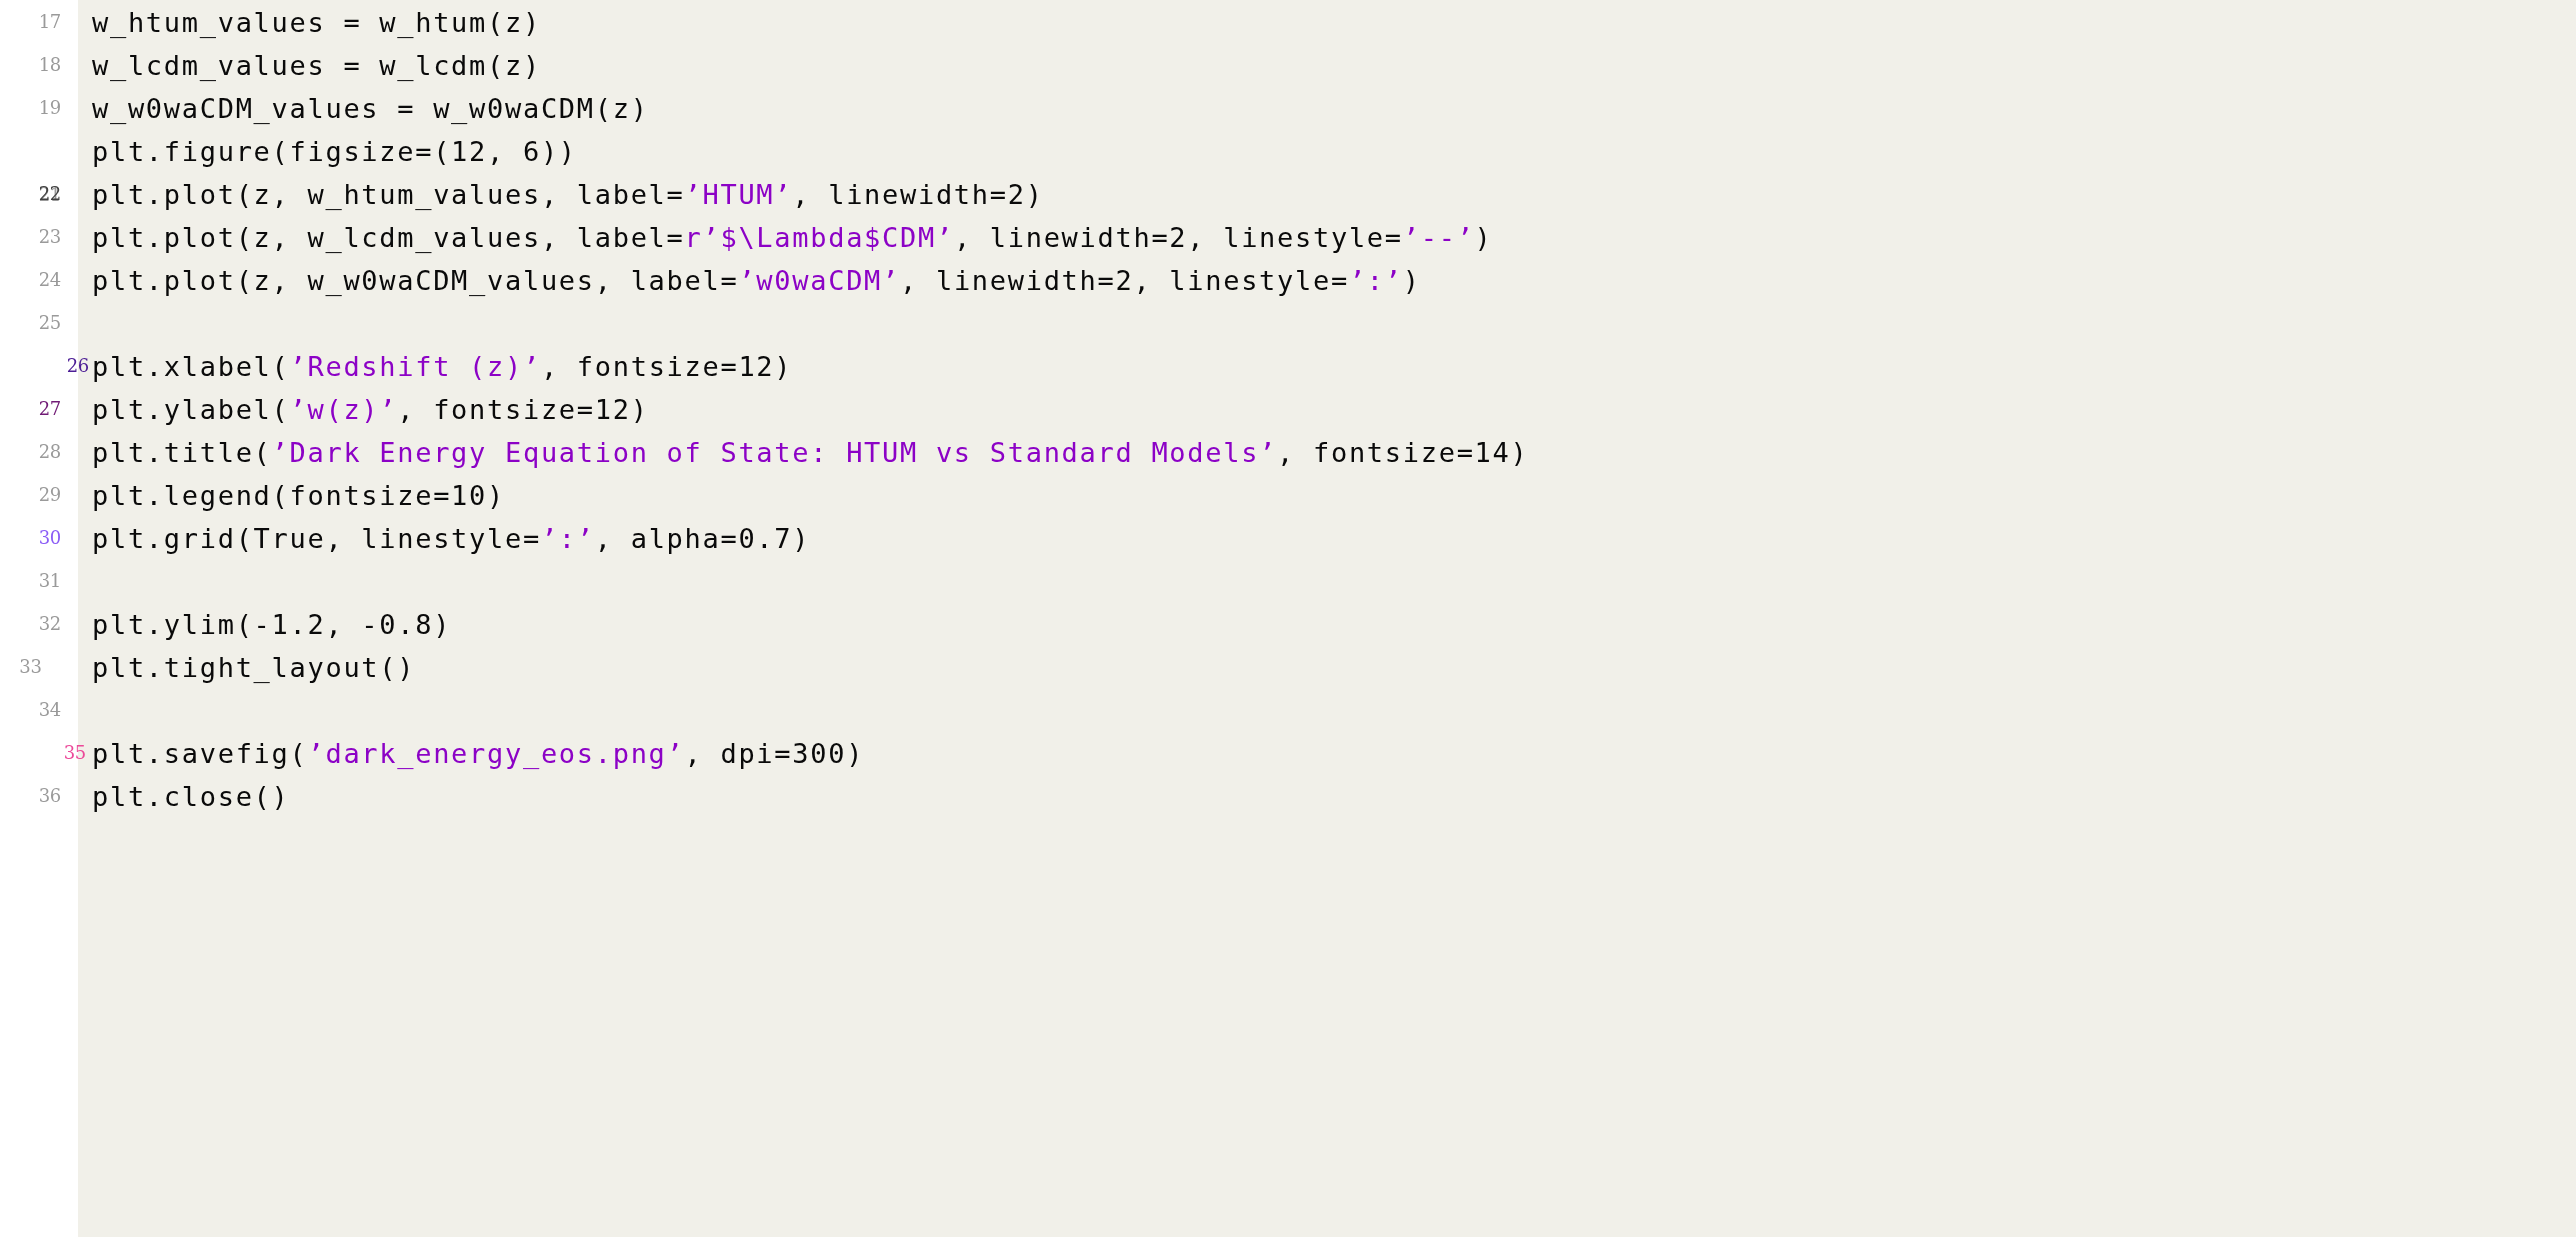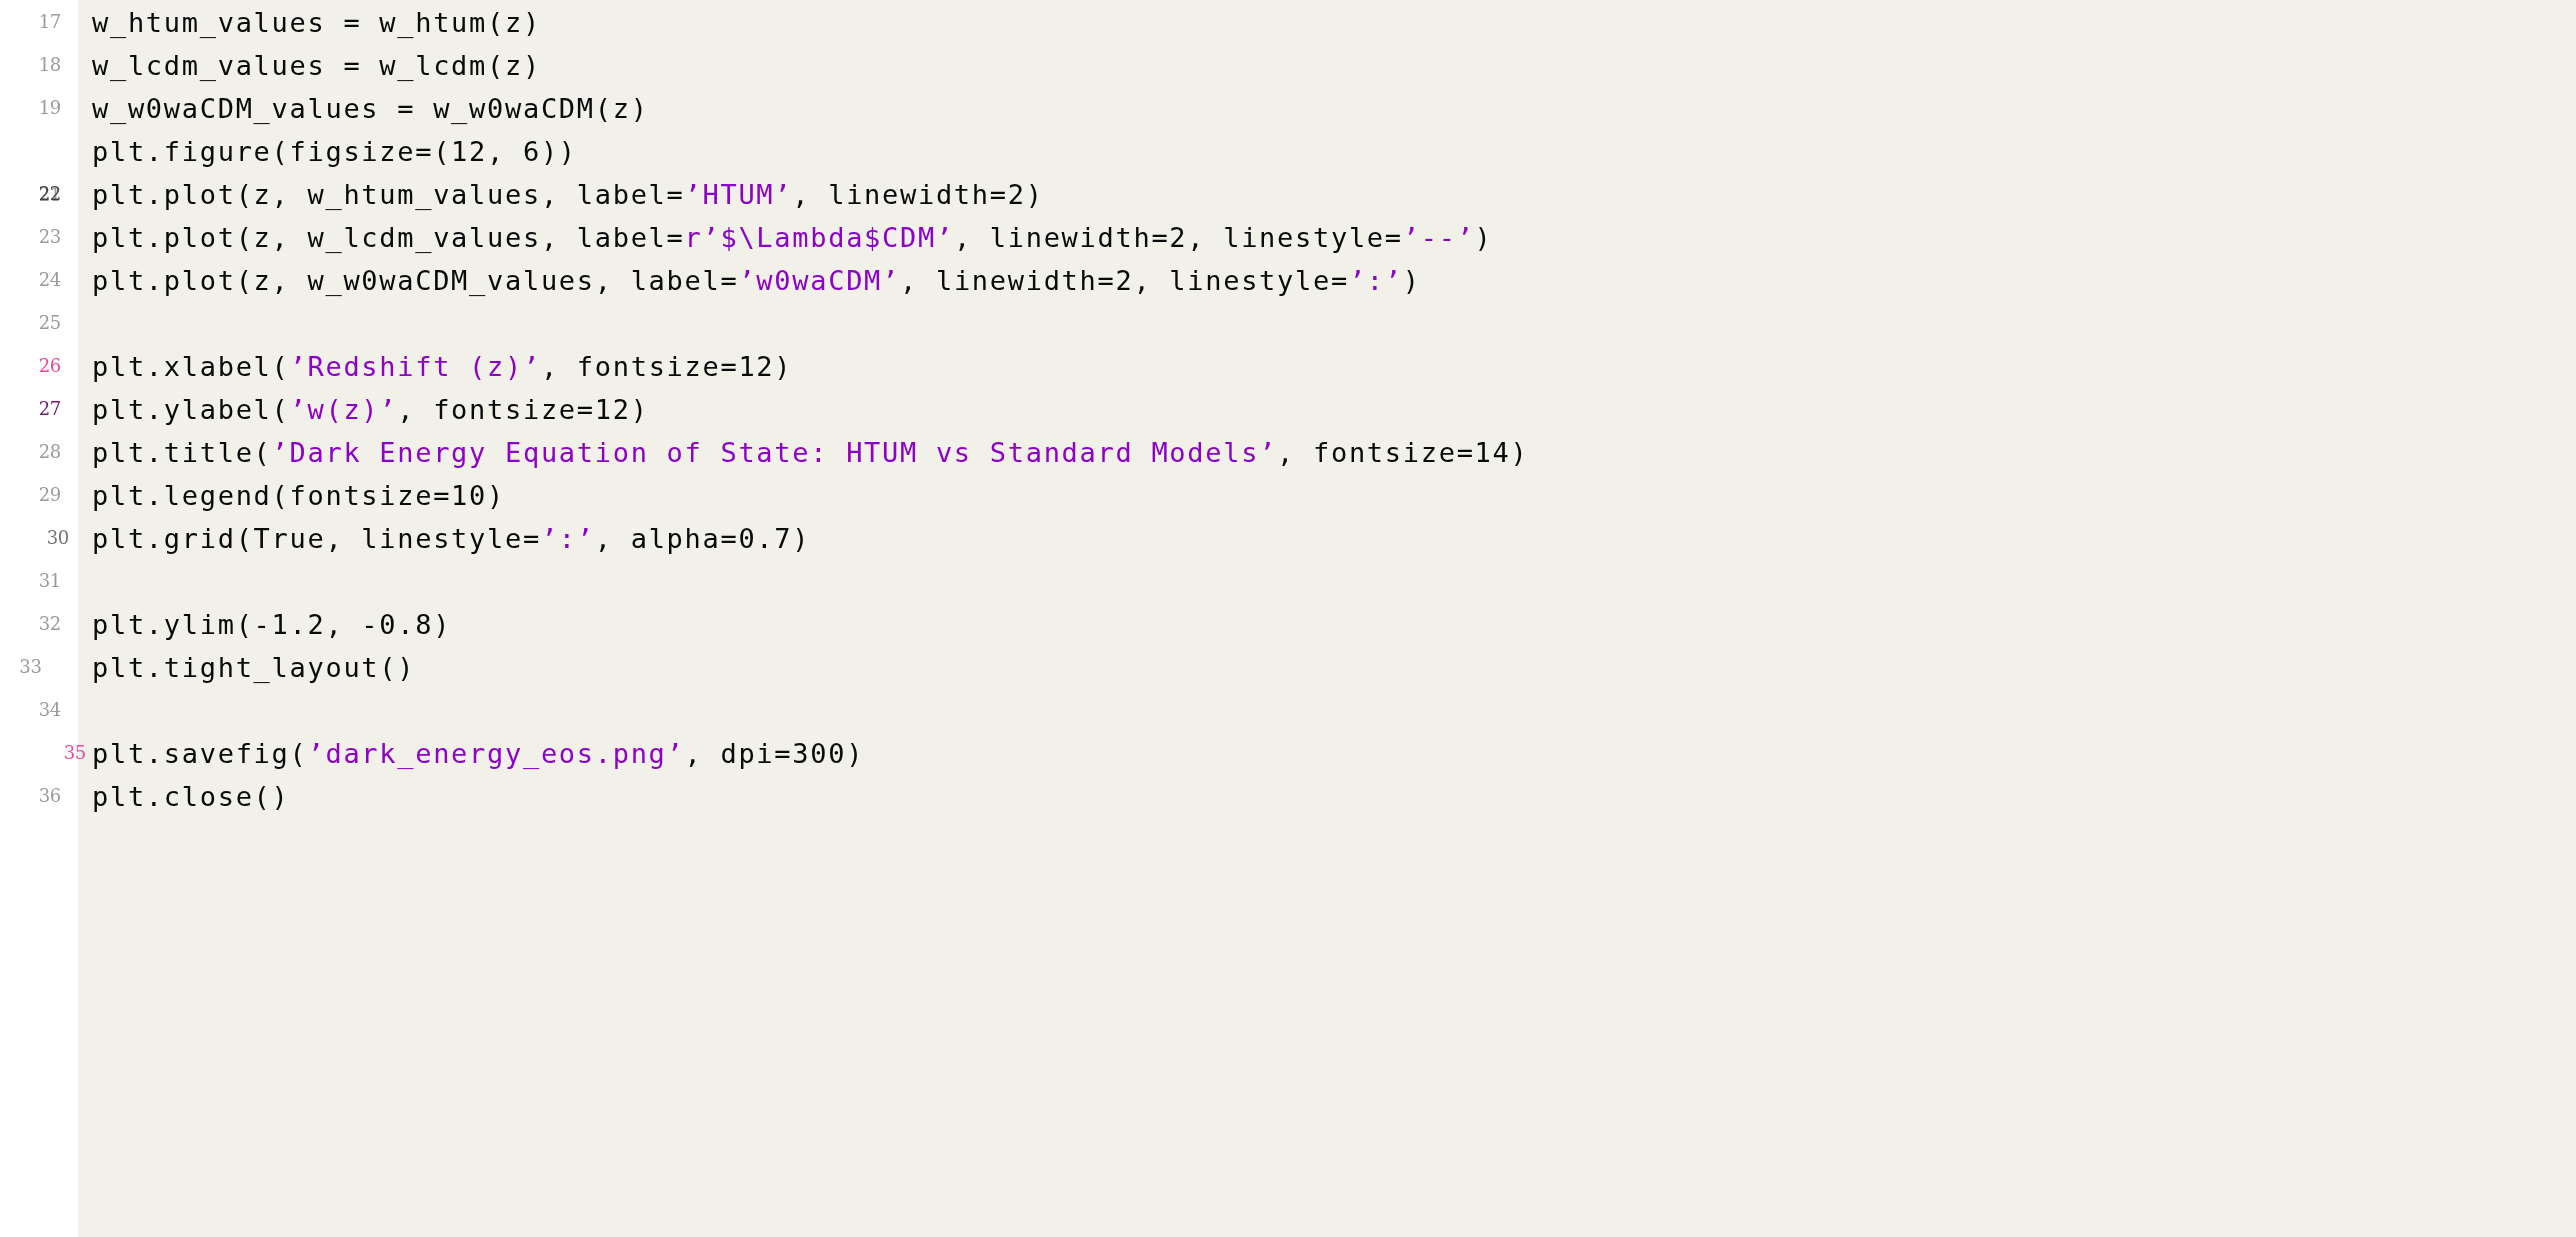--- a/index.html
+++ b/index.html
@@ -94,25 +94,25 @@
   <div id="code-panel" style="background: rgb(241, 240, 233);"></div>
   <div id="rows">
       <div class="code-row"><span class="line-no" style="color: rgb(154, 154, 154);">17</span><span class="line-code"><span class="tok-plain" style="color: rgb(10, 10, 10);">w_htum_values = w_htum(z)</span></span></div>
       <div class="code-row"><span class="line-no" style="color: rgb(154, 154, 154);">18</span><span class="line-code"><span class="tok-plain" style="color: rgb(10, 10, 10);">w_lcdm_values = w_lcdm(z)</span></span></div>
       <div class="code-row"><span class="line-no" style="color: rgb(154, 154, 154);">19</span><span class="line-code"><span class="tok-plain" style="color: rgb(10, 10, 10);">w_w0waCDM_values = w_w0waCDM(z)</span></span></div>
       <div class="code-row"><span class="line-no" style="color: rgb(154, 154, 154); margin-top: 44px;">21</span><span class="line-code"><span class="tok-plain" style="color: rgb(10, 10, 10);">plt.figure(figsize=(12, 6))</span></span></div>
       <div class="code-row"><span class="line-no" style="color: #404040;">22</span><span class="line-code"><span class="tok-plain" style="color: rgb(10, 10, 10);">plt.plot(z, w_htum_values, label=</span><span class="tok-str" style="color: rgb(140, 2, 198);">’HTUM’</span><span class="tok-plain" style="color: rgb(10, 10, 10);">, linewidth=2)</span></span></div>
       <div class="code-row"><span class="line-no" style="color: rgb(154, 154, 154);">23</span><span class="line-code"><span class="tok-plain" style="color: rgb(10, 10, 10);">plt.plot(z, w_lcdm_values, label=</span><span class="tok-str" style="color: rgb(140, 2, 198);">r’$\Lambda$CDM’</span><span class="tok-plain" style="color: rgb(10, 10, 10);">, linewidth=2, linestyle=</span><span class="tok-str" style="color: rgb(140, 2, 198);">’--’</span><span class="tok-plain" style="color: rgb(10, 10, 10);">)</span></span></div>
       <div class="code-row"><span class="line-no" style="color: rgb(154, 154, 154);">24</span><span class="line-code"><span class="tok-plain" style="color: rgb(10, 10, 10);">plt.plot(z, w_w0waCDM_values, label=</span><span class="tok-str" style="color: rgb(140, 2, 198);">’w0waCDM’</span><span class="tok-plain" style="color: rgb(10, 10, 10);">, linewidth=2, linestyle=</span><span class="tok-str" style="color: rgb(140, 2, 198);">’:’</span><span class="tok-plain" style="color: rgb(10, 10, 10);">)</span></span></div>
       <div class="code-row"><span class="line-no" style="color: rgb(154, 154, 154);">25</span><span class="line-code"></span></div>
-      <div class="code-row"><span class="line-no" style="color: #ec4899;">26</span><span class="line-code"><span class="tok-plain" style="color: rgb(10, 10, 10);">plt.xlabel(</span><span class="tok-str" style="color: rgb(140, 2, 198);">’Redshift (z)’</span><span class="tok-plain" style="color: rgb(10, 10, 10);">, fontsize=12)</span></span></div>
+      <div class="code-row"><span class="line-no" style="color: #4c1d95; padding-left: 28px;">26</span><span class="line-code"><span class="tok-plain" style="color: rgb(10, 10, 10);">plt.xlabel(</span><span class="tok-str" style="color: rgb(140, 2, 198);">’Redshift (z)’</span><span class="tok-plain" style="color: rgb(10, 10, 10);">, fontsize=12)</span></span></div>
       <div class="code-row"><span class="line-no" style="color: #701a75;">27</span><span class="line-code"><span class="tok-plain" style="color: rgb(10, 10, 10);">plt.ylabel(</span><span class="tok-str" style="color: rgb(140, 2, 198);">’w(z)’</span><span class="tok-plain" style="color: rgb(10, 10, 10);">, fontsize=12)</span></span></div>
       <div class="code-row"><span class="line-no" style="color: rgb(154, 154, 154);">28</span><span class="line-code"><span class="tok-plain" style="color: rgb(10, 10, 10);">plt.title(</span><span class="tok-str" style="color: rgb(140, 2, 198);">’Dark Energy Equation of State: HTUM vs Standard Models’</span><span class="tok-plain" style="color: rgb(10, 10, 10);">, fontsize=14)</span></span></div>
       <div class="code-row"><span class="line-no" style="color: rgb(154, 154, 154); text-align: right;">29</span><span class="line-code"><span class="tok-plain" style="color: rgb(10, 10, 10);">plt.legend(fontsize=10)</span></span></div>
-      <div class="code-row"><span class="line-no" style="color: #737373; margin-left: 8px;">30</span><span class="line-code"><span class="tok-plain" style="color: rgb(10, 10, 10);">plt.grid(True, linestyle=</span><span class="tok-str" style="color: rgb(140, 2, 198);">’:’</span><span class="tok-plain" style="color: rgb(10, 10, 10);">, alpha=0.7)</span></span></div>
+      <div class="code-row"><span class="line-no" style="color: #8b5cf6;">30</span><span class="line-code"><span class="tok-plain" style="color: rgb(10, 10, 10);">plt.grid(True, linestyle=</span><span class="tok-str" style="color: rgb(140, 2, 198);">’:’</span><span class="tok-plain" style="color: rgb(10, 10, 10);">, alpha=0.7)</span></span></div>
       <div class="code-row"><span class="line-no" style="color: rgb(154, 154, 154);">31</span><span class="line-code"></span></div>
       <div class="code-row"><span class="line-no" style="color: rgb(154, 154, 154);">32</span><span class="line-code"><span class="tok-plain" style="color: rgb(10, 10, 10);">plt.ylim(-1.2, -0.8)</span></span></div>
       <div class="code-row"><span class="line-no" style="color: rgb(154, 154, 154); text-align: center;">33</span><span class="line-code"><span class="tok-plain" style="color: rgb(10, 10, 10);">plt.tight_layout()</span></span></div>
       <div class="code-row"><span class="line-no" style="color: rgb(154, 154, 154);">34</span><span class="line-code"></span></div>
       <div class="code-row"><span class="line-no" style="color: #ec4899; padding-left: 25px;">35</span><span class="line-code"><span class="tok-plain" style="color: rgb(10, 10, 10);">plt.savefig(</span><span class="tok-str" style="color: rgb(140, 2, 198);">’dark_energy_eos.png’</span><span class="tok-plain" style="color: rgb(10, 10, 10);">, dpi=300)</span></span></div>
       <div class="code-row"><span class="line-no" style="color: rgb(154, 154, 154);">36</span><span class="line-code"><span class="tok-plain" style="color: rgb(10, 10, 10);">plt.close()</span></span></div>
     </div>
 </div>
 
 

